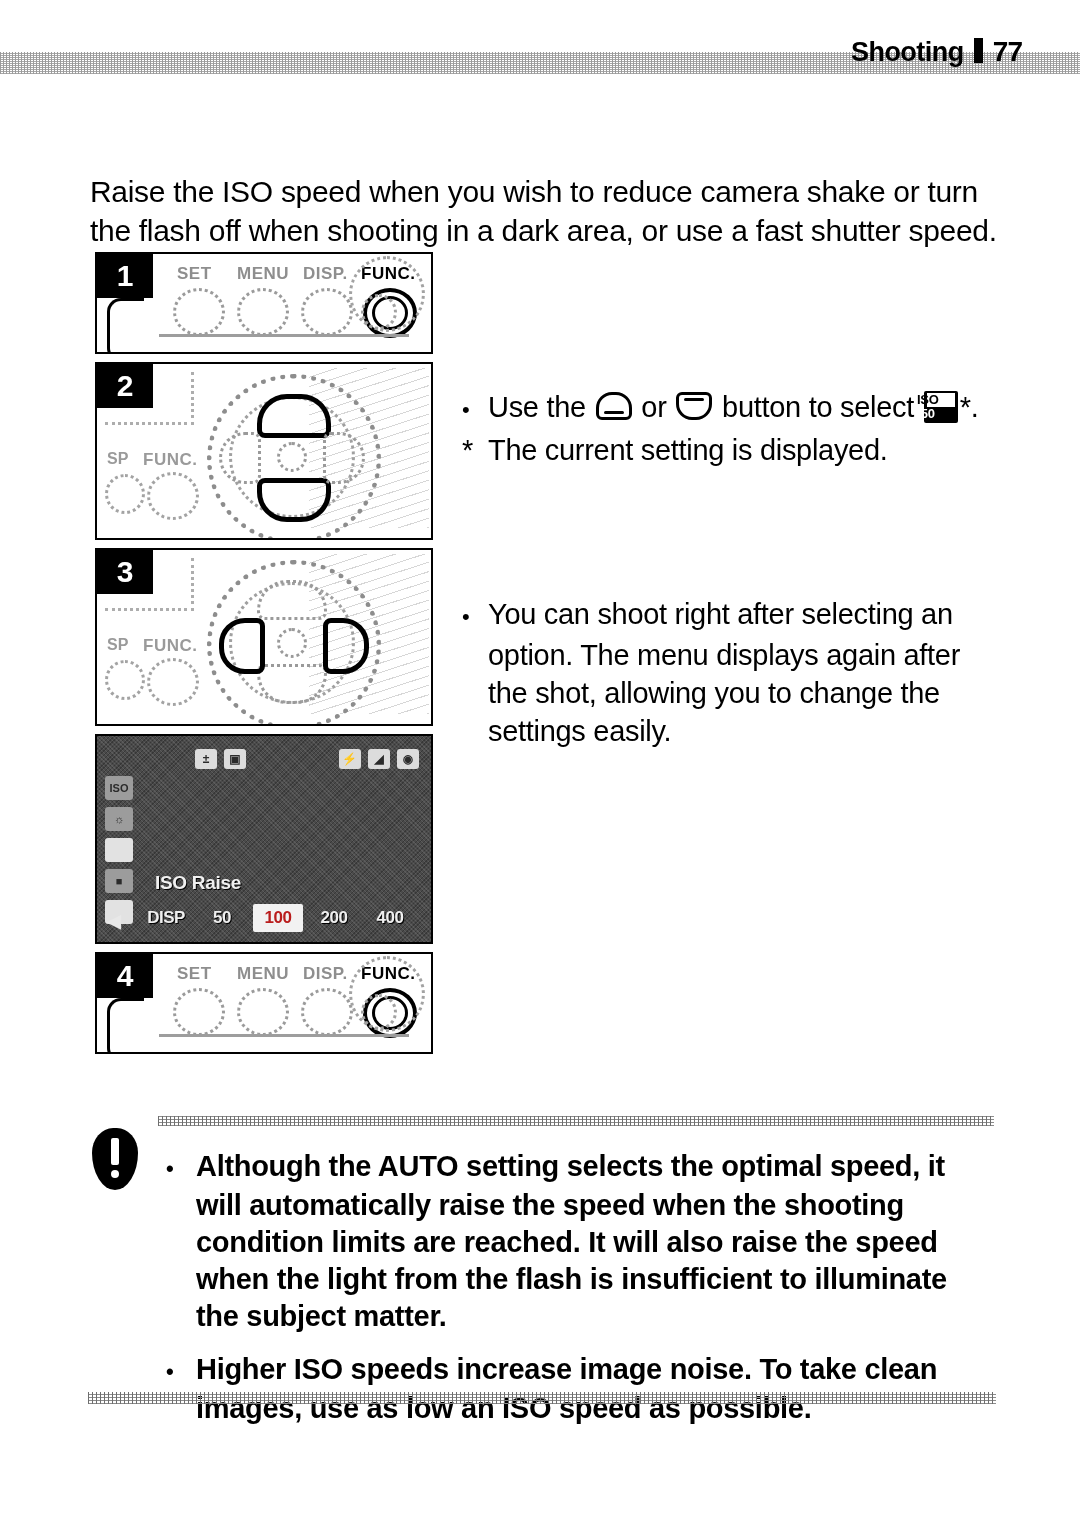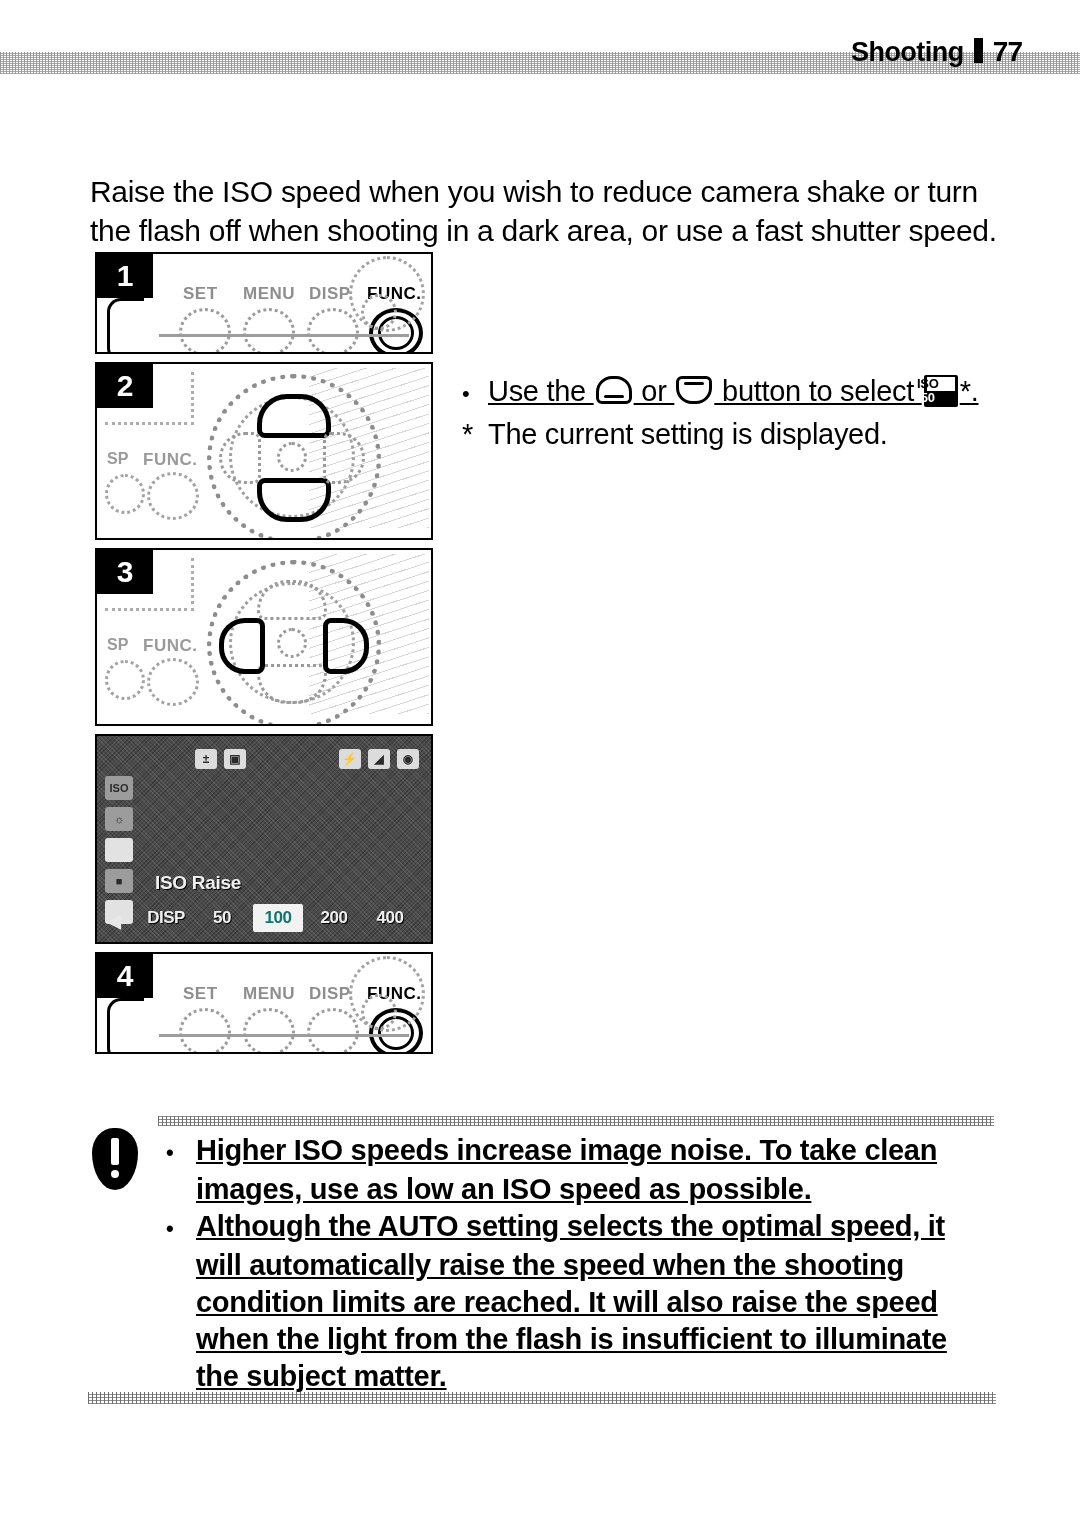--- a/index.html
+++ b/index.html
@@ -36,21 +36,21 @@
   .intro{position:absolute;left:90px;top:172px;width:910px;font-size:30px;line-height:39px;letter-spacing:-.3px;}
 
   
   .figs{position:absolute;left:95px;top:252px;width:340px;}
   .fig{position:relative;border:2px solid #000;background:#fff;box-sizing:border-box;width:338px;margin-bottom:8px;overflow:hidden;}
   .fig-badge{position:absolute;left:0;top:0;width:56px;height:44px;background:#000;color:#fff;
     font-size:30px;font-weight:bold;display:flex;align-items:center;justify-content:center;z-index:4;}
 
   
   .fig-buttons{height:102px;}
-  .btnrow{position:absolute;left:74px;top:6px;width:276px;height:96px;margin-top:20px;}
+  .btnrow{position:absolute;left:68px;top:6px;width:276px;height:96px;}
   .btnrow .lbl{position:absolute;top:4px;font-size:17px;letter-spacing:.5px;color:#8e8e8e;font-weight:bold;}
   .btnrow .lbl.strong{color:#000;}
   .btnrow .circ{position:absolute;top:28px;width:46px;height:42px;border:3px dotted #9b9b9b;border-radius:50%;}
   .btnrow .circ.strong{border:4px solid #000;border-style:solid;}
   .btnrow .circ.strong::after{content:"";position:absolute;left:5px;top:4px;right:5px;bottom:4px;border:3px solid #000;border-radius:50%;}
   .fig-buttons .base{position:absolute;left:62px;bottom:8px;width:250px;height:7px;border-top:3px solid #9d9d9d;}
   .fig-buttons .grip{position:absolute;left:10px;top:44px;width:34px;height:58px;border:3px solid #000;border-right:none;border-radius:14px 0 0 14px;}
   .fig-buttons .strapA{position:absolute;right:6px;top:2px;width:70px;height:70px;border:3px dotted #a2a2a2;border-radius:50%;}
   .fig-buttons .strapB{position:absolute;right:34px;top:40px;width:30px;height:30px;border:3px dotted #a2a2a2;border-radius:50%;}
 
@@ -88,29 +88,29 @@
            font-size:12px;font-weight:bold;color:#2b2b2b;}
   .lcd-left{position:absolute;left:8px;top:40px;width:30px;display:flex;flex-direction:column;gap:7px;}
   .lcd-left .li{width:28px;height:24px;background:#e2e2e2;border-radius:3px;display:flex;align-items:center;justify-content:center;
            font-size:11px;font-weight:bold;color:#2b2b2b;}
   .lcd-left .li.dim{background:#9c9c9c;}
   .lcd-label{position:absolute;left:58px;bottom:48px;font-size:19px;font-weight:bold;color:#f0f0f0;
            text-shadow:1px 1px 0 #000;letter-spacing:-.3px;}
   .lcd-options{position:absolute;left:44px;right:10px;bottom:8px;height:32px;display:flex;align-items:center;gap:6px;}
   .opt{flex:0 0 auto;min-width:50px;height:28px;display:flex;align-items:center;justify-content:center;
        font-size:17px;font-weight:bold;color:#efefef;letter-spacing:-.5px;text-shadow:1px 1px 0 #000;}
-  .opt.sel{background:#f2f2f2;color:#0f766e;text-shadow:none;border-radius:2px;}
+  .opt.sel{background:#f2f2f2;color:#b91c1c;text-shadow:none;border-radius:2px;}
   .lcd-arrowL{position:absolute;left:10px;bottom:10px;font-size:18px;color:#e8e8e8;font-weight:bold;}
 
   
   .steps{position:absolute;left:462px;top:372px;width:540px;}
   .step-block{font-size:29px;line-height:38px;letter-spacing:-.3px;}
   .step2{position:absolute;top:0;left:0;width:540px;}
   .step3{position:absolute;top:207px;left:0;width:520px;}
-  .bullet-li{display:block;padding-left:26px;text-indent:-26px;margin:0 0 2px 0;text-decoration:underline;}
+  .bullet-li{display:block;padding-left:26px;text-indent:-26px;margin:16px 0 2px 0;}
   .bullet-li::before{content:"\2022";display:inline-block;width:26px;text-indent:0;font-size:22px;}
   .note-li{display:block;padding-left:26px;text-indent:-26px;}
   .note-li::before{content:"*";display:inline-block;width:26px;text-indent:0;}
 
   
   .g-up,.g-dn{display:inline-block;width:30px;height:22px;border:3px solid #000;position:relative;vertical-align:-3px;margin:0 2px;}
   .g-up{border-radius:6px 6px 16px 16px;}
   .g-up::after{content:"";position:absolute;left:5px;top:3px;right:5px;height:3px;background:#000;border-radius:2px;}
   .g-dn{border-radius:16px 16px 6px 6px;}
   .g-dn::after{content:"";position:absolute;left:5px;bottom:3px;right:5px;height:3px;background:#000;border-radius:2px;}
@@ -270,32 +270,33 @@
   </div>
 
   <div class="steps">
 
     <div class="step2 step-block">
       <span class="bullet-li"><span>Use the </span><span class="g-dn"></span><span> or </span><span class="g-up"></span><span> button to select </span><span class="g-iso"><b class="t">ISO</b><b class="b2">50</b></span><span>*.</span></span>
       <span class="note-li">The current setting is displayed.</span>
     </div>
 
     <div class="step3 step-block">
+      <span class="bullet-li">You can shoot right after selecting an option. The menu displays again after the shot, allowing you to change the settings easily.</span>
     </div>
 
   </div>
 
   <div class="note">
     <div class="note-rule"></div>
     <div class="warn-icon">
       <div class="blob"></div>
         <div class="bar"></div>
         <div class="dot"></div>
     </div>
     <div class="note-body">
+      <span class="bullet-li">Although the AUTO setting selects the optimal speed, it will automatically raise the speed when the shooting condition limits are reached. It will also raise the speed when the light from the flash is insufficient to illuminate the subject matter.</span>
       <span class="bullet-li">Higher ISO speeds increase image noise. To take clean images, use as low an ISO speed as possible.</span>
-      <span class="bullet-li">Although the AUTO setting selects the optimal speed, it will automatically raise the speed when the shooting condition limits are reached. It will also raise the speed when the light from the flash is insufficient to illuminate the subject matter.</span>
     </div>
   </div>
 
   <div class="foot-rule"></div>
 
 </div>
 
 </body></html>

